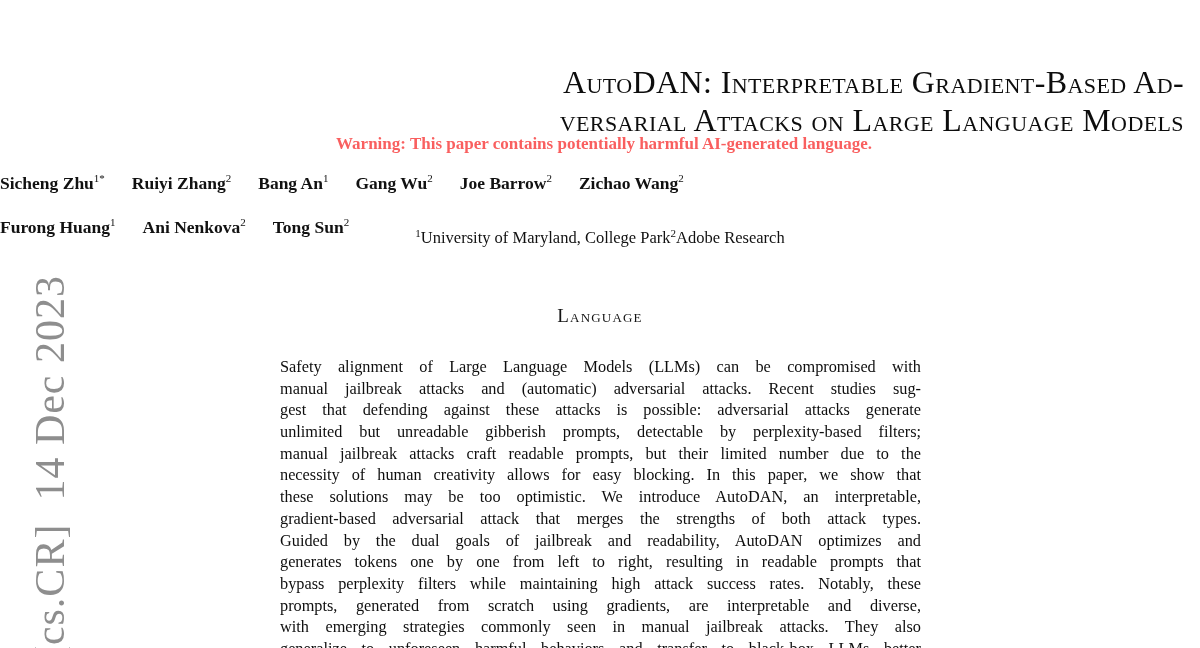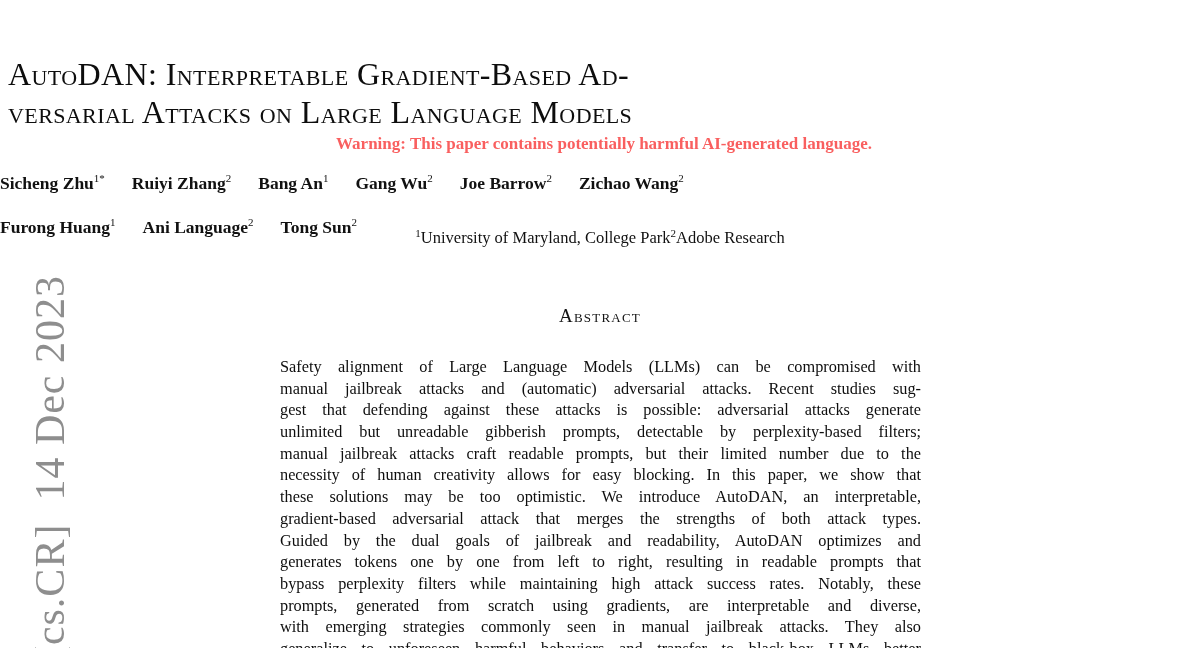--- a/index.html
+++ b/index.html
@@ -27,22 +27,22 @@
     font-size: 42px;
     letter-spacing: 1px;
     white-space: pre;
     color: #8e8e8e;
     font-family: "Liberation Serif", "DejaVu Serif", serif;
   }
 
   .title {
     position: absolute;
     top: 48px; left: 0; right: 0;
-    margin: 8px;
-    text-align: left;
+    margin: 16px;
+    text-align: right;
     font-weight: 400;
     font-size: 32px;
     line-height: 37.5px;
     letter-spacing: 0.4px;
     color: #0d0d0d;
   }
   .title-line {
     display: block;
     font-variant: small-caps;
   }
@@ -127,30 +127,30 @@
       <span class="author"><span class="author-name">Sicheng Zhu</span><sup class="author-sup">1*</sup></span>
       <span class="author"><span class="author-name">Ruiyi Zhang</span><sup class="author-sup">2</sup></span>
       <span class="author"><span class="author-name">Bang An</span><sup class="author-sup">1</sup></span>
       <span class="author"><span class="author-name">Gang Wu</span><sup class="author-sup">2</sup></span>
       <span class="author"><span class="author-name">Joe Barrow</span><sup class="author-sup">2</sup></span>
       <span class="author"><span class="author-name">Zichao Wang</span><sup class="author-sup">2</sup></span>
     </div>
 
   <div class="authors-row authors-row-2">
       <span class="author"><span class="author-name">Furong Huang</span><sup class="author-sup">1</sup></span>
-      <span class="author"><span class="author-name">Ani Language</span><sup class="author-sup">2</sup></span>
+      <span class="author"><span class="author-name">Ani Nenkova</span><sup class="author-sup">2</sup></span>
       <span class="author"><span class="author-name">Tong Sun</span><sup class="author-sup">2</sup></span>
     </div>
 
   <div class="affils">
       <span class="affil"><sup class="affil-sup">1</sup><span class="affil-name">University of Maryland, College Park</span></span>
       <span class="affil"><sup class="affil-sup">2</sup><span class="affil-name">Adobe Research</span></span>
     </div>
 
-  <div class="abstract-heading">Abstract</div>
+  <div class="abstract-heading">Language</div>
 
   <div class="abstract-body">
       <div class="abs-line">Safety alignment of Large Language Models (LLMs) can be compromised with</div>
       <div class="abs-line">manual jailbreak attacks and (automatic) adversarial attacks. Recent studies sug-</div>
       <div class="abs-line">gest that defending against these attacks is possible: adversarial attacks generate</div>
       <div class="abs-line">unlimited but unreadable gibberish prompts, detectable by perplexity-based filters;</div>
       <div class="abs-line">manual jailbreak attacks craft readable prompts, but their limited number due to the</div>
       <div class="abs-line">necessity of human creativity allows for easy blocking. In this paper, we show that</div>
       <div class="abs-line">these solutions may be too optimistic. We introduce AutoDAN, an interpretable,</div>
       <div class="abs-line">gradient-based adversarial attack that merges the strengths of both attack types.</div>

